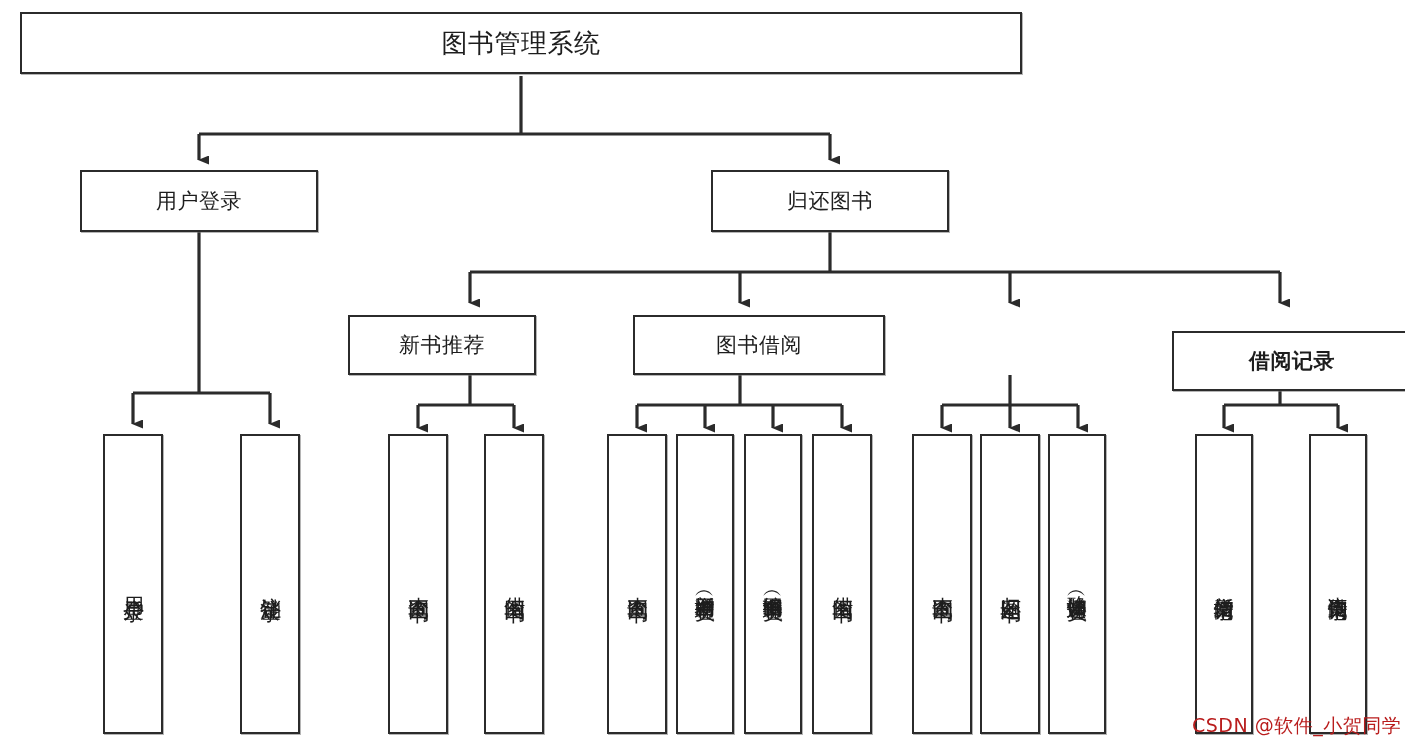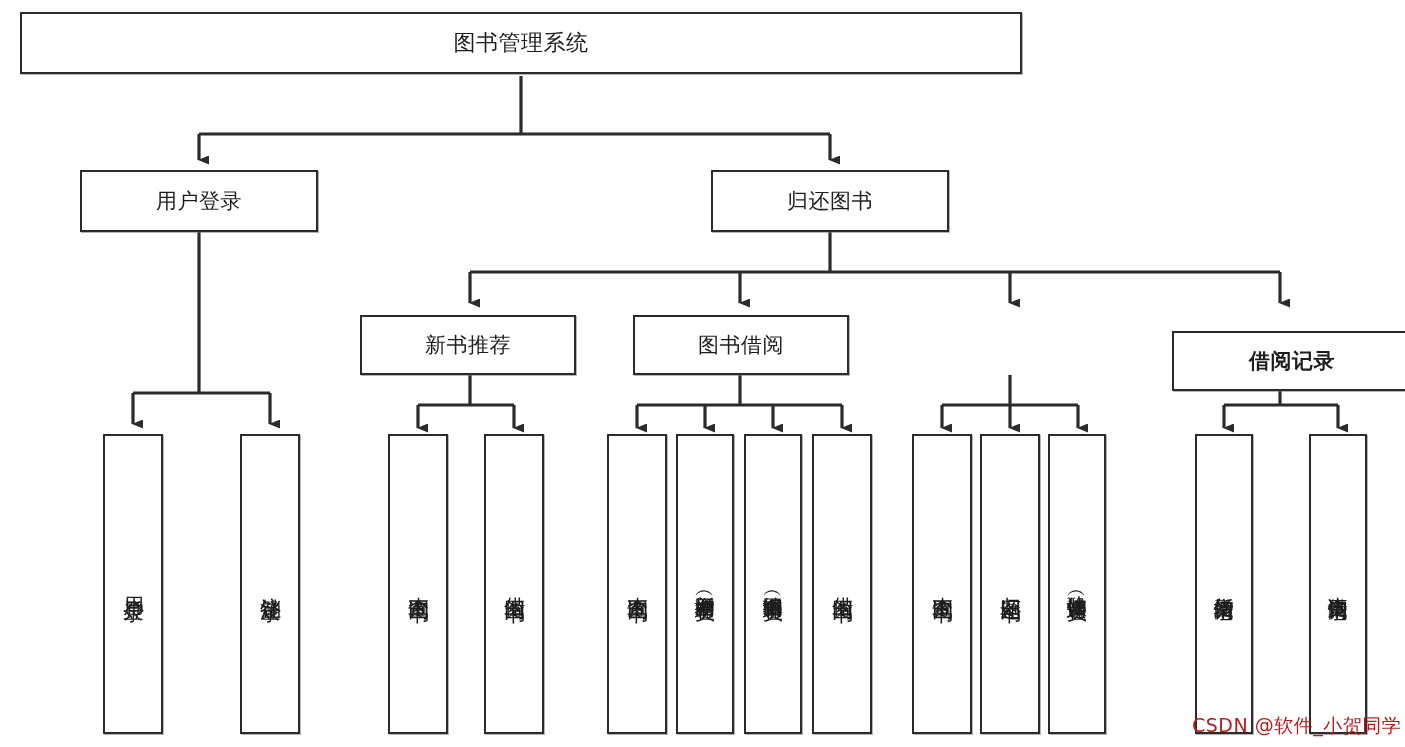--- a/index.html
+++ b/index.html
@@ -43,21 +43,21 @@
     text-align: center;
     line-height: 1.18;
     letter-spacing: 0.5px;
     white-space: nowrap;
   }
   
   .node.h .node-label {
     font-size: 21px;
   }
   .node.root .node-label {
-    font-size: 22px;
+    font-size: 26px;
     text-align: right;
   }
   
   .node.v {
     padding: 10px 0;
     align-items: center;
     justify-content: center;
   }
   .node.v .node-label {
     writing-mode: vertical-rl;
@@ -144,25 +144,25 @@
   </div>
 
   <div class="node h" style="left:80px; top:170px; width:238px; height:62px;">
     <span class="node-label">用户登录</span>
   </div>
 
   <div class="node h" style="left:711px; top:170px; width:238px; height:62px;">
     <span class="node-label">归还图书</span>
   </div>
 
-  <div class="node h" style="left:360px; top:315px; width:216px; height:60px;">
+  <div class="node h" style="left:348px; top:315px; width:188px; height:60px;">
     <span class="node-label">新书推荐</span>
   </div>
 
-  <div class="node h" style="left:633px; top:315px; width:216px; height:60px;">
+  <div class="node h" style="left:633px; top:315px; width:252px; height:60px;">
     <span class="node-label">图书借阅</span>
   </div>
 
 
   <div class="node h" style="left:1172px; top:331px; width:240px; height:60px;font-weight:bold;">
     <span class="node-label">借阅记录</span>
   </div>
 
   <div class="node v" style="left:103px; top:434px; width:60px; height:300px;">
     <span class="node-label">用户登录</span>

